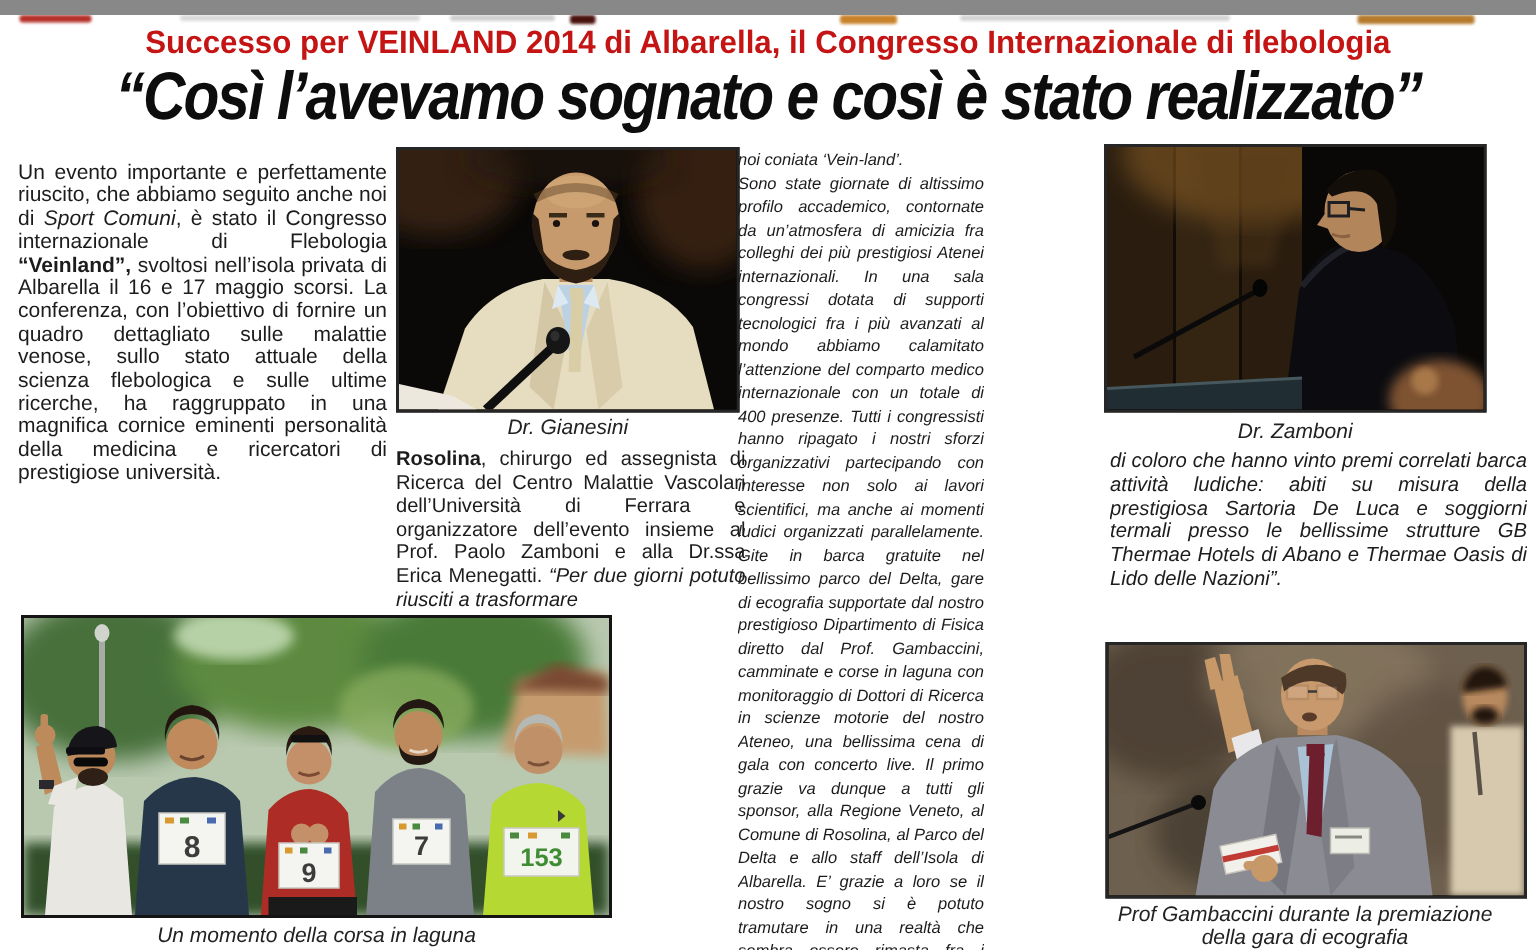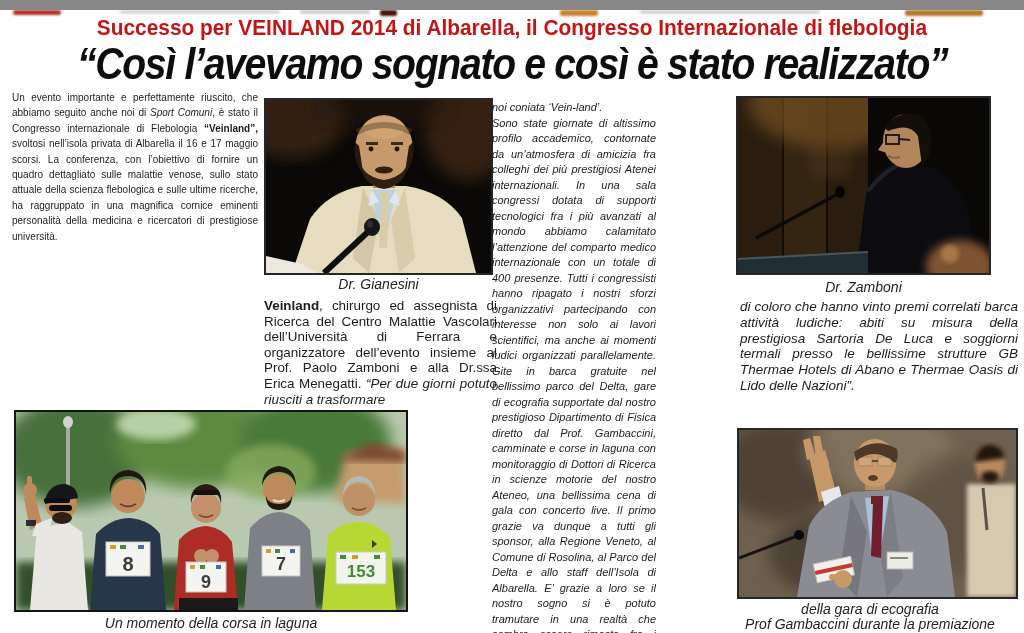--- a/index.html
+++ b/index.html
@@ -13,21 +13,21 @@
   
   .kicker{position:absolute;top:6px;left:0;width:100%;text-align:center;
     font-weight:bold;font-size:21.5px;letter-spacing:0;color:#c41414;}
   .kicker span{display:inline-block;transform:scaleX(.97);transform-origin:50% 50%;white-space:nowrap;}
   .headline{position:absolute;top:28px;left:0;width:100%;text-align:center;color:#0d0d0d;}
   .headline span{display:inline-block;font-size:45px;font-weight:bold;font-style:italic;
     letter-spacing:-1.5px;transform:scaleX(.87);transform-origin:50% 50%;white-space:nowrap;}
   
   .textcol{position:absolute;text-align:justify;overflow:hidden;}
   .textcol p{margin:0;}
-  #col1{left:12px;top:80px;width:246px;height:312px;font-size:10px;line-height:15.4px;}
+  #col1{left:12px;top:97px;width:246px;height:312px;font-size:14px;line-height:15.4px;}
   #col2a{left:264px;top:288px;width:233px;height:118px;font-size:13.4px;line-height:15.6px;}
   #col2b{left:413px;top:402px;width:85px;height:231px;font-size:11.8px;line-height:15.3px;font-style:italic;}
   #col3{left:492px;top:90px;width:164px;height:543px;font-size:11px;line-height:15.5px;font-style:italic;}
   #col4{left:740px;top:289px;width:278px;height:114px;font-size:13.5px;line-height:15.8px;font-style:italic;}
   .it{font-style:italic;}
   .bd{font-weight:bold;}
   .stretch-last{text-align-last:justify;}
   
   .photo{position:absolute;border:2px solid #262626;box-sizing:border-box;background:#000;}
   .photo svg{display:block;width:100%;height:100%;}
@@ -104,21 +104,21 @@
       <circle cx="131" cy="49" r="2.4" fill="#1a120c"></circle>
       <line x1="58" y1="173" x2="104" y2="130" stroke="#0f0f0f" stroke-width="6"></line>
       <ellipse cx="106" cy="127" rx="8" ry="9" fill="#161616"></ellipse>
       <ellipse cx="104" cy="124" rx="3" ry="3.5" fill="#2e2e2e"></ellipse>
       <polygon points="0,156 36,164 52,173 0,173" fill="#ece8de"></polygon>
     </svg>
   </div>
   <div id="cap-gianesini" class="caption">Dr. Gianesini</div>
 
   <div id="col2a" class="textcol">
-    <p><span class="bd">Veinland</span><span>, chirurgo ed assegnista di Ricerca del Centro Malattie Vascolari dell’Università di Ferrara e organizzatore dell’evento insieme al Prof. Paolo Zamboni e alla Dr.ssa Erica Menegatti. </span><span class="it">“Per due giorni potuto riusciti a trasformare</span></p>
+    <p><span class="bd">Rosolina</span><span>, chirurgo ed assegnista di Ricerca del Centro Malattie Vascolari dell’Università di Ferrara e organizzatore dell’evento insieme al Prof. Paolo Zamboni e alla Dr.ssa Erica Menegatti. </span><span class="it">“Per due giorni potuto riusciti a trasformare</span></p>
   </div>
 
   <div id="photo-runners" class="photo">
     <svg viewBox="0 0 390 198" preserveAspectRatio="none">
       <rect width="390" height="198" fill="#b9c9b0"></rect>
       <ellipse cx="60" cy="40" rx="75" ry="55" fill="#47703a" filter="url(#b8)"></ellipse>
       <ellipse cx="180" cy="28" rx="80" ry="48" fill="#5d8a3f" filter="url(#b8)"></ellipse>
       <ellipse cx="300" cy="30" rx="75" ry="50" fill="#4a7a38" filter="url(#b8)"></ellipse>
       <ellipse cx="140" cy="12" rx="40" ry="16" fill="#cde3c0" opacity=".8" filter="url(#b4)"></ellipse>
       <ellipse cx="255" cy="60" rx="45" ry="28" fill="#86ab5c" opacity=".8" filter="url(#b4)"></ellipse>
@@ -267,17 +267,17 @@
         <rect x="76" y="130" width="38" height="19" fill="#f2f0ea" stroke="#c8c4bc"></rect>
         <rect x="76" y="137" width="38" height="4" fill="#c23a34"></rect>
       </g>
       <circle cx="104" cy="149" r="9" fill="#c79868"></circle>
       <rect x="90" y="144" width="17" height="6" rx="3" fill="#c79868"></rect>
       <line x1="0" y1="128" x2="58" y2="106" stroke="#141414" stroke-width="3"></line>
       <circle cx="60" cy="105" r="5" fill="#0a0a0a"></circle>
     </svg>
   </div>
   <div id="cap-gambaccini" class="caption">
+    <div>Prof Gambaccini durante la premiazione</div>
     <div>della  gara di ecografia</div>
-    <div>Prof Gambaccini durante la premiazione</div>
   </div>
 
 </div>
 
 </body></html>

